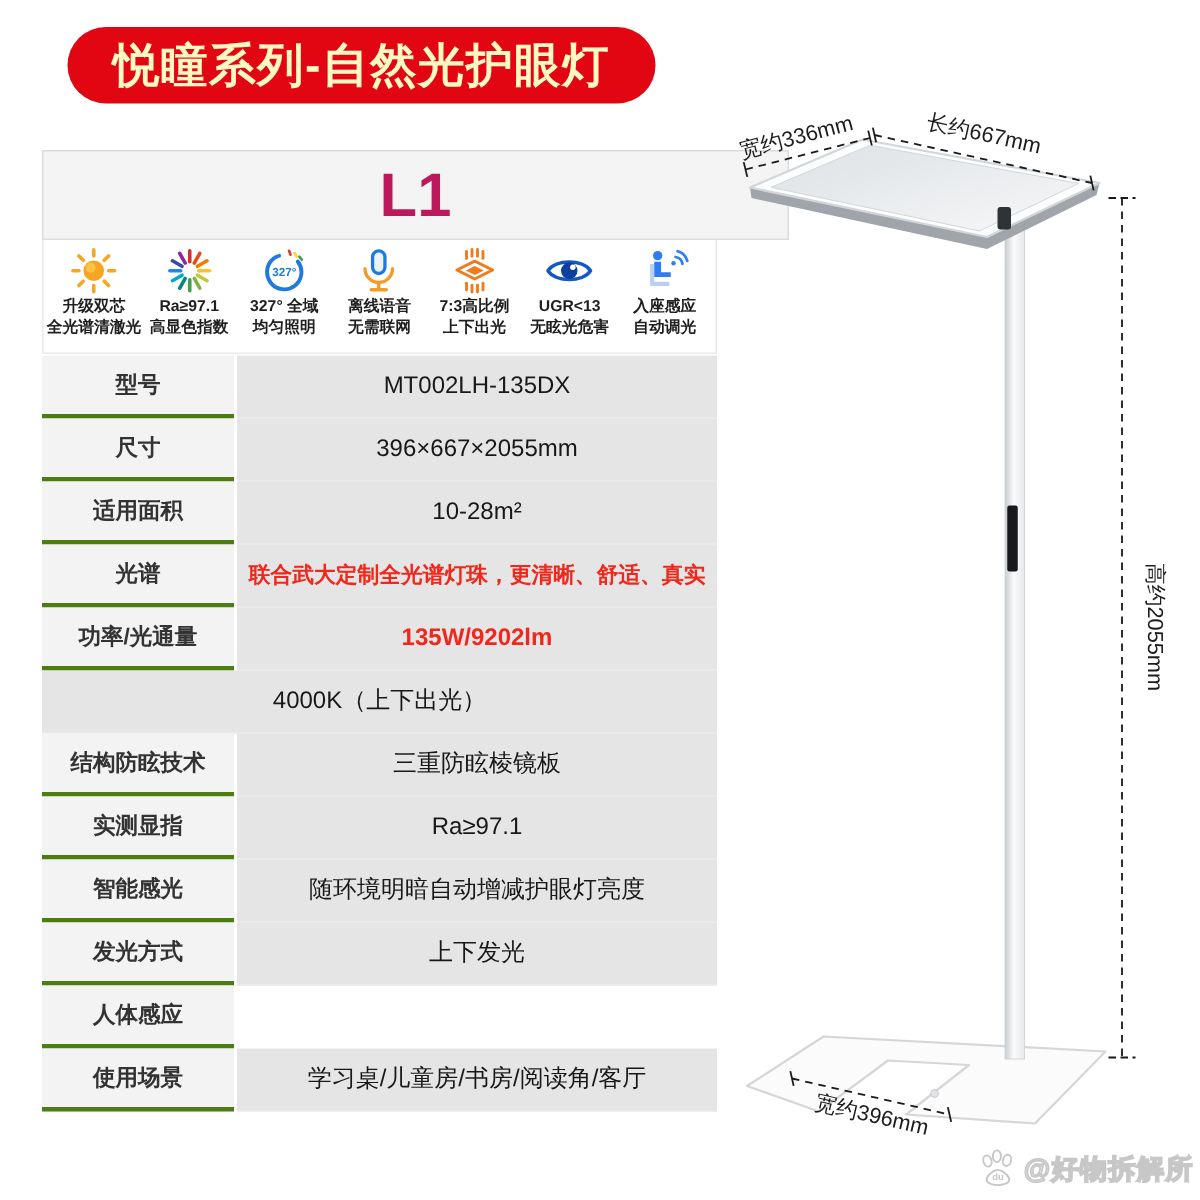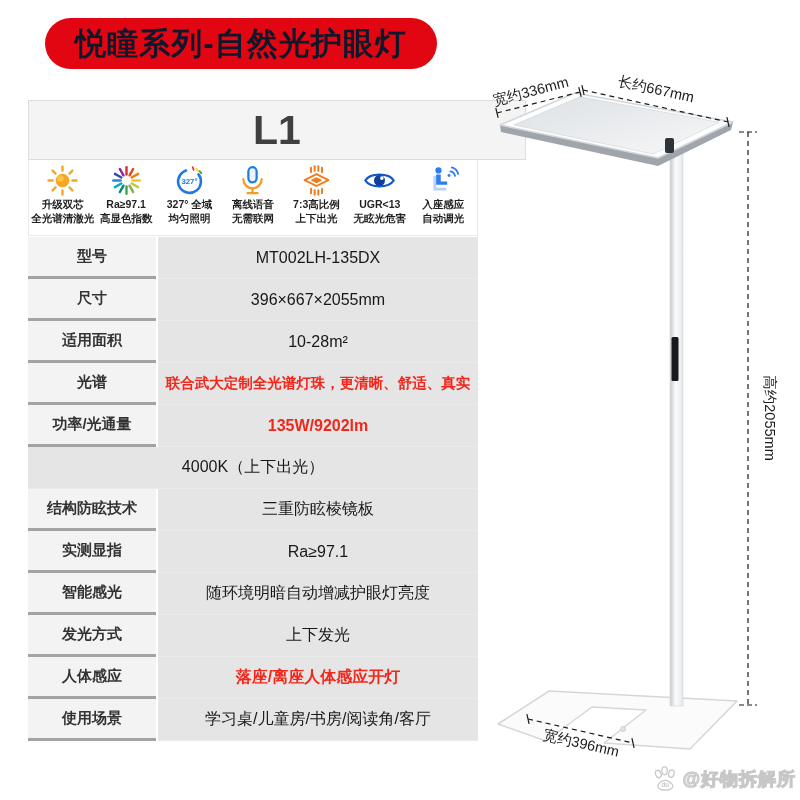--- a/index.html
+++ b/index.html
@@ -2,41 +2,41 @@
 <html style="--hl-red: #f2271c;"><head>
 <meta charset="utf-8">
 <style>
   html,body{margin:0;padding:0;background:#fff;}
   body{font-family:"Liberation Sans","DejaVu Sans",sans-serif;}
   #stage{position:relative;width:800px;height:800px;background:#fff;overflow:hidden;}
 
   
   .banner{position:absolute;left:45px;top:18px;width:392px;height:51px;border-radius:26px;
     display:flex;align-items:center;justify-content:center;
-    color:#0f172a;font-size:31px;font-weight:bold;letter-spacing:1px;}
+    color:#fef9c3;font-size:31px;font-weight:bold;letter-spacing:1px;}
 
   
   .model-box{position:absolute;left:28px;top:100px;width:498px;height:60px;
     background:#f4f4f5;border:1px solid #dcdcdc;box-sizing:border-box;
     display:flex;align-items:center;justify-content:center;
-    font-size:41px;font-weight:bold;color:#404040;}
+    font-size:41px;font-weight:bold;color:#be185d;}
 
   
   .features{position:absolute;left:28px;top:160px;width:450px;height:76px;
     background:#fff;border:1px solid #e9e9e9;border-top:none;box-sizing:border-box;
     display:flex;align-items:flex-start;justify-content:space-between;padding:4px 2px 0 2px;}
   .feature{flex:1 1 0;display:flex;flex-direction:column;align-items:center;min-width:0;}
   .feature svg{width:33px;height:33px;display:block;}
   .feature .cap{font-size:10.5px;line-height:14px;color:#1f1f1f;font-weight:bold;
     white-space:nowrap;text-align:center;}
 
   
   .spec-table{position:absolute;left:28px;top:237px;width:450px;}
   .spec-row{display:flex;height:42px;}
-  .spec-label{width:128px;background:#f3f3f4;border-bottom:3px solid #a3a3a3;
+  .spec-label{width:128px;background:#f3f3f4;border-bottom:3px solid #4d7c0f;
     display:flex;align-items:center;justify-content:center;
     font-size:15px;font-weight:bold;color:#333;box-sizing:border-box;margin-right:2px;}
   .spec-value{flex:1;background:#e5e5e5;border-bottom:1px solid #eaeaea;
     display:flex;align-items:center;justify-content:center;
     font-size:16px;color:#181818;box-sizing:border-box;white-space:nowrap;}
   .spec-value.red{color:var(--hl-red);font-weight:bold;}
   .spec-value.tight{font-size:14.5px;}
 
   
   .lamp{position:absolute;left:480px;top:40px;width:320px;height:720px;}
@@ -207,21 +207,20 @@
     <div class="spec-row">
       <div class="spec-label">智能感光</div>
       <div class="spec-value">随环境明暗自动增减护眼灯亮度</div>
     </div>
     <div class="spec-row">
       <div class="spec-label">发光方式</div>
       <div class="spec-value">上下发光</div>
     </div>
     <div class="spec-row">
       <div class="spec-label">人体感应</div>
-      <div class="spec-value red">落座/离座人体感应开灯</div>
     </div>
     <div class="spec-row">
       <div class="spec-label">使用场景</div>
       <div class="spec-value">学习桌/儿童房/书房/阅读角/客厅</div>
     </div>
   </div>
 
   <svg class="lamp" viewBox="0 0 320 720">
     <defs>
       <linearGradient id="panelGrad" x1="0" y1="0" x2="1" y2="1">

